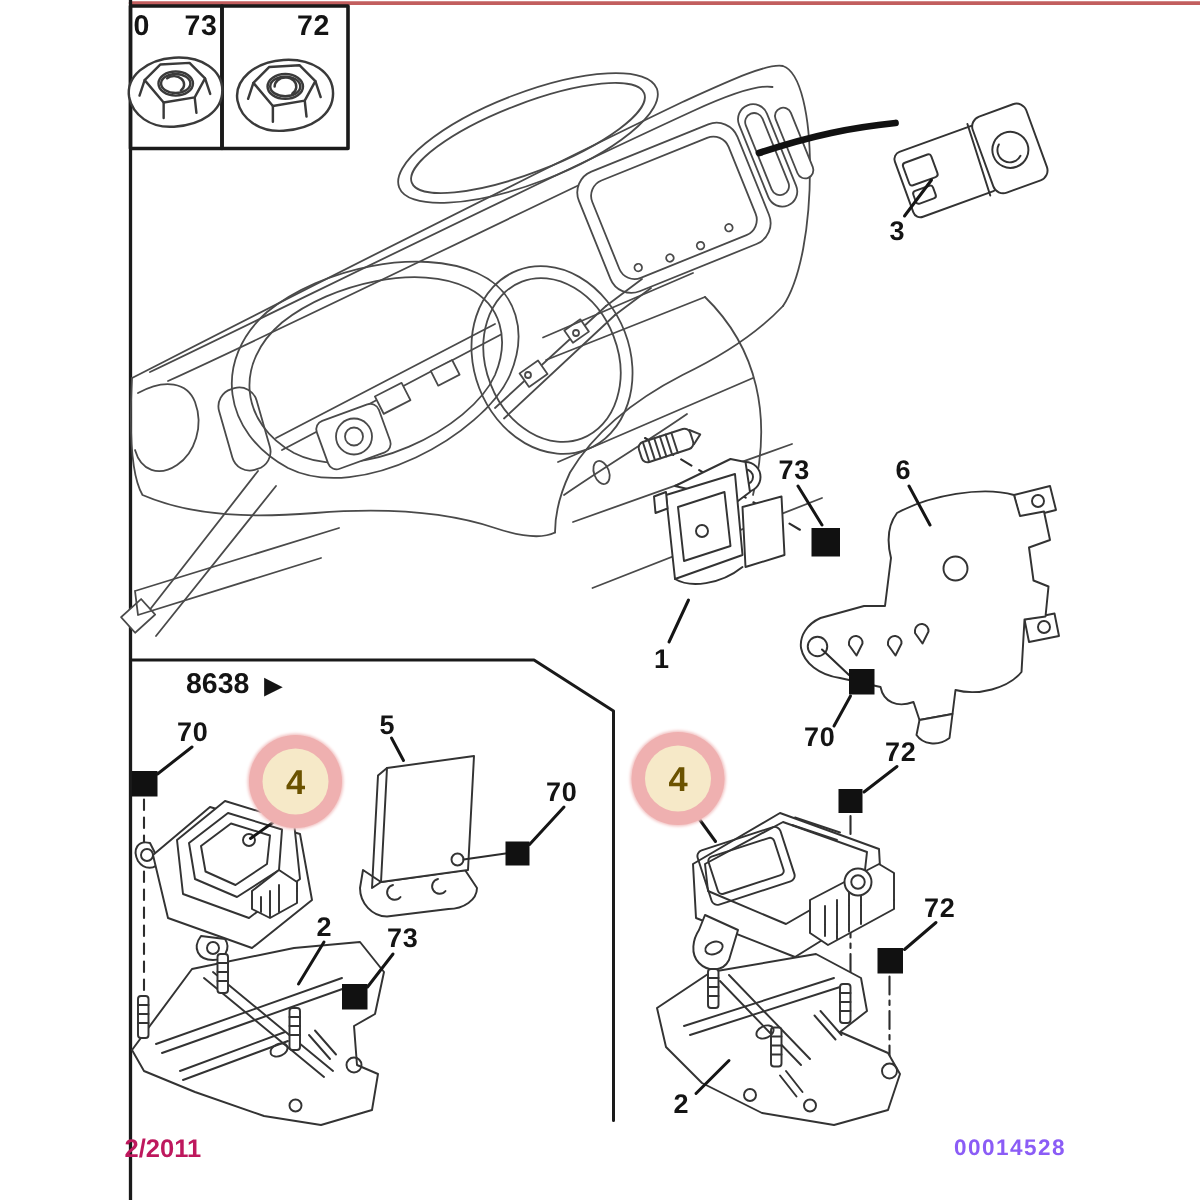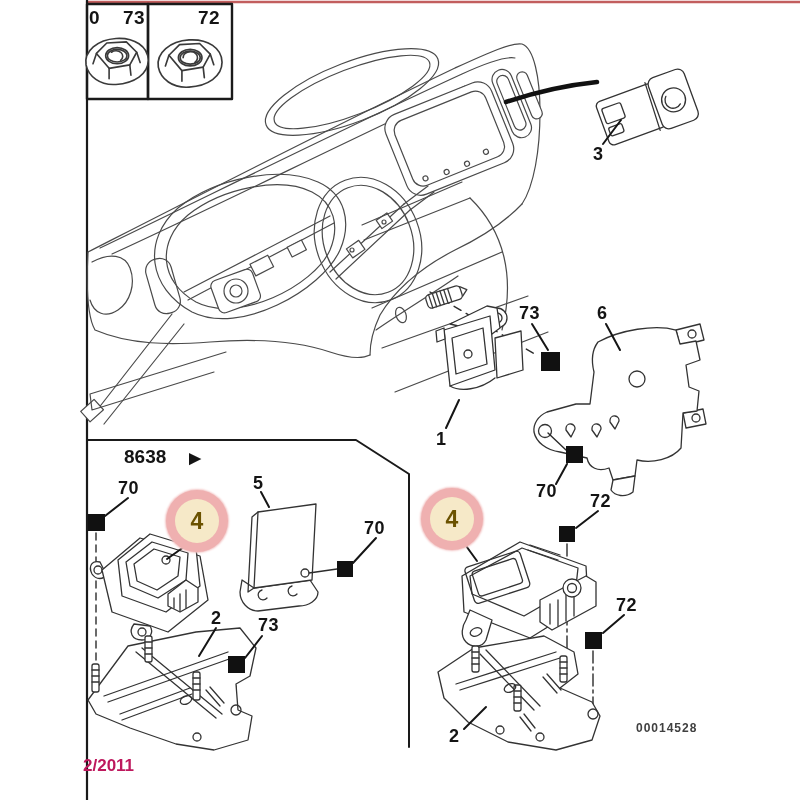--- a/index.html
+++ b/index.html
@@ -2,31 +2,31 @@
 <html><head>
 <meta charset="utf-8">
 <style>
   html,body{margin:0;padding:0;background:#fff;}
   .stage{position:relative;width:800px;height:800px;background:#ffffff;overflow:hidden;
          font-family:"Liberation Sans",sans-serif;}
   svg.art{position:absolute;left:0;top:0;}
   .lbl{position:absolute;font-weight:bold;font-size:18px;line-height:1;color:#141414;
        letter-spacing:0.5px;white-space:nowrap;}
   .legend-lbl{font-size:19px;}
-  .panel-ref{position:absolute;left:124px;top:446px;display:flex;align-items:center;gap:23px;
+  .panel-ref{position:absolute;left:124px;top:446px;display:flex;align-items:center;gap:10px;
              font-weight:bold;font-size:19px;color:#141414;}
   .panel-ref .tri{font-size:15px;line-height:1;}
   .hl{position:absolute;width:62px;height:62px;margin-left:-31px;margin-top:-31px;border-radius:50%;
       background:#efb0b0;display:flex;align-items:center;justify-content:center;
       box-shadow:0 0 2px 1px #f3c4c4;}
   .hl-ring{width:44px;height:44px;border-radius:50%;background:#f6e9c8;display:flex;
            align-items:center;justify-content:center;}
   .hl-num{font-weight:bold;font-size:23px;color:#6b5200;}
   .footer-date{position:absolute;left:83px;top:756px;font-weight:bold;font-size:17px;color:#be185d;}
-  .footer-doc{position:absolute;left:636px;top:721px;font-weight:bold;font-size:12px;color:#404040;
+  .footer-doc{position:absolute;left:636px;top:757px;font-weight:bold;font-size:15px;color:#8b5cf6;
               letter-spacing:1px;}
 </style>
 </head>
 <body>
 
 <div class="stage">
 
 <svg class="art" width="800" height="800" viewBox="0 0 800 800" fill="none" stroke="#3a3a3a" stroke-width="1.3" stroke-linejoin="round" stroke-linecap="round">
 
   <line x1="87" y1="2" x2="800" y2="2" stroke="#c25e5e" stroke-width="2.5"></line>

